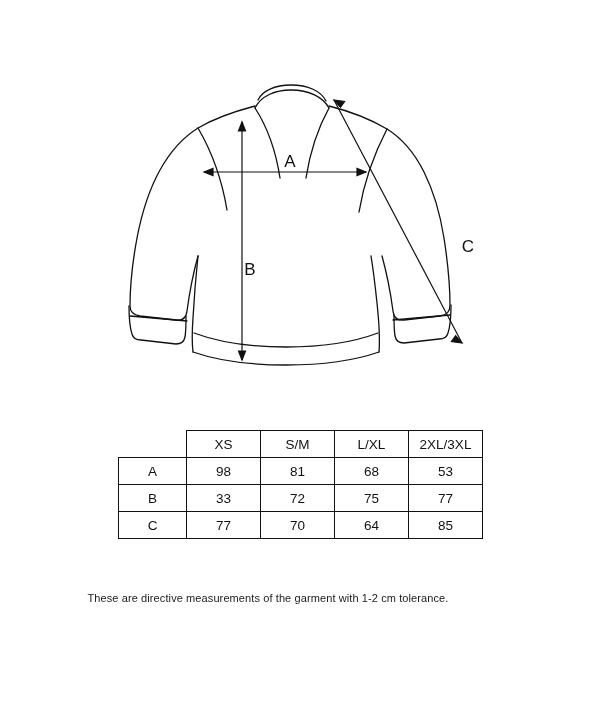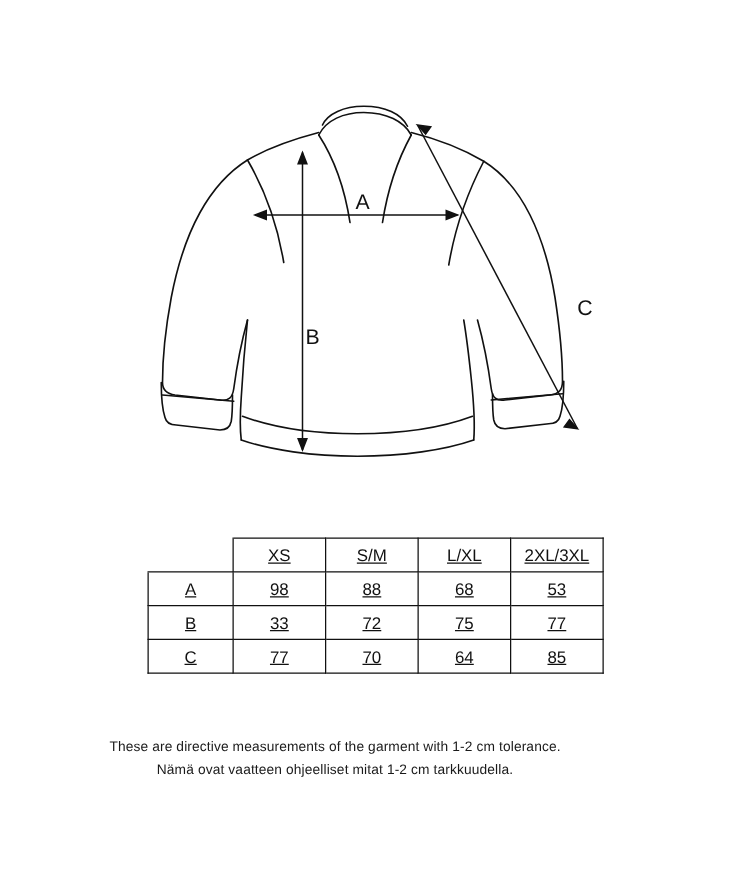--- a/index.html
+++ b/index.html
@@ -52,21 +52,20 @@
   table.size-table th,
   table.size-table td {
     border: 1px solid #111111;
     height: 26px;
     text-align: center;
     vertical-align: middle;
     font-size: 13.5px;
     font-weight: normal;
     color: #111111;
     padding: 0;
-    text-decoration: underline;
   }
   table.size-table .corner-cell {
     border-top: none;
     border-left: none;
   }
   table.size-table col.label-col { width: 68px; }
   table.size-table col.size-col  { width: 74px; }
 
   
   .notes {
@@ -163,21 +162,21 @@
           <th>XS</th>
           <th>S/M</th>
           <th>L/XL</th>
           <th>2XL/3XL</th>
         </tr>
       </thead>
       <tbody>
         <tr>
           <td>A</td>
           <td>98</td>
-          <td>88</td>
+          <td>81</td>
           <td>68</td>
           <td>53</td>
         </tr>
         <tr>
           <td>B</td>
           <td>33</td>
           <td>72</td>
           <td>75</td>
           <td>77</td>
         </tr>
@@ -187,16 +186,15 @@
           <td>70</td>
           <td>64</td>
           <td>85</td>
         </tr>
       </tbody>
     </table>
   </div>
 
   <div class="notes">
     <p>These are directive measurements of the garment with 1-2 cm tolerance.</p>
-    <p>Nämä ovat vaatteen ohjeelliset mitat 1-2 cm tarkkuudella.</p>
   </div>
 
 </div>
 
 </body></html>

